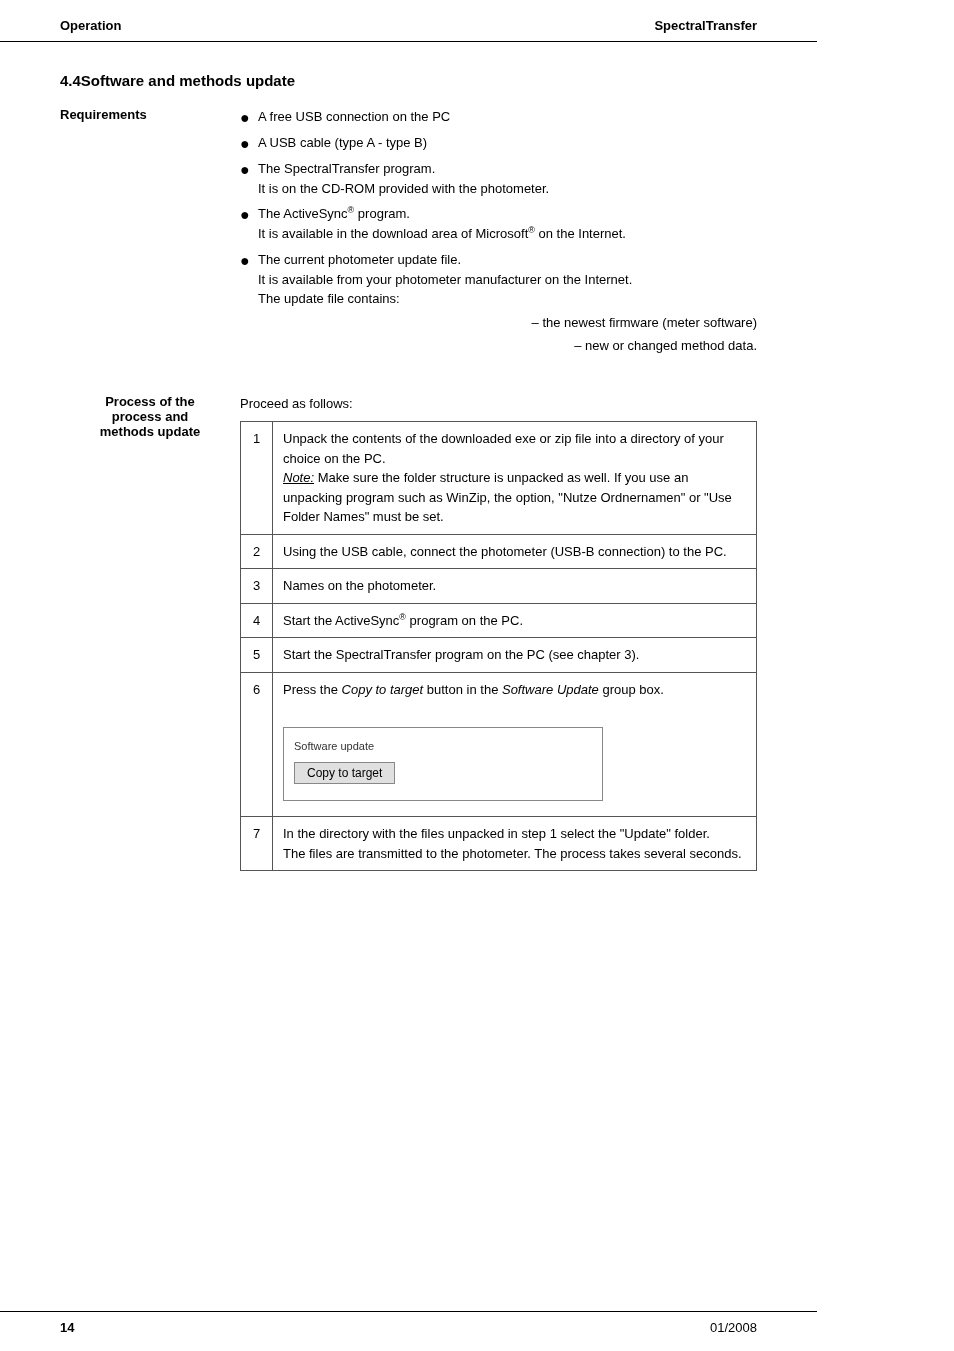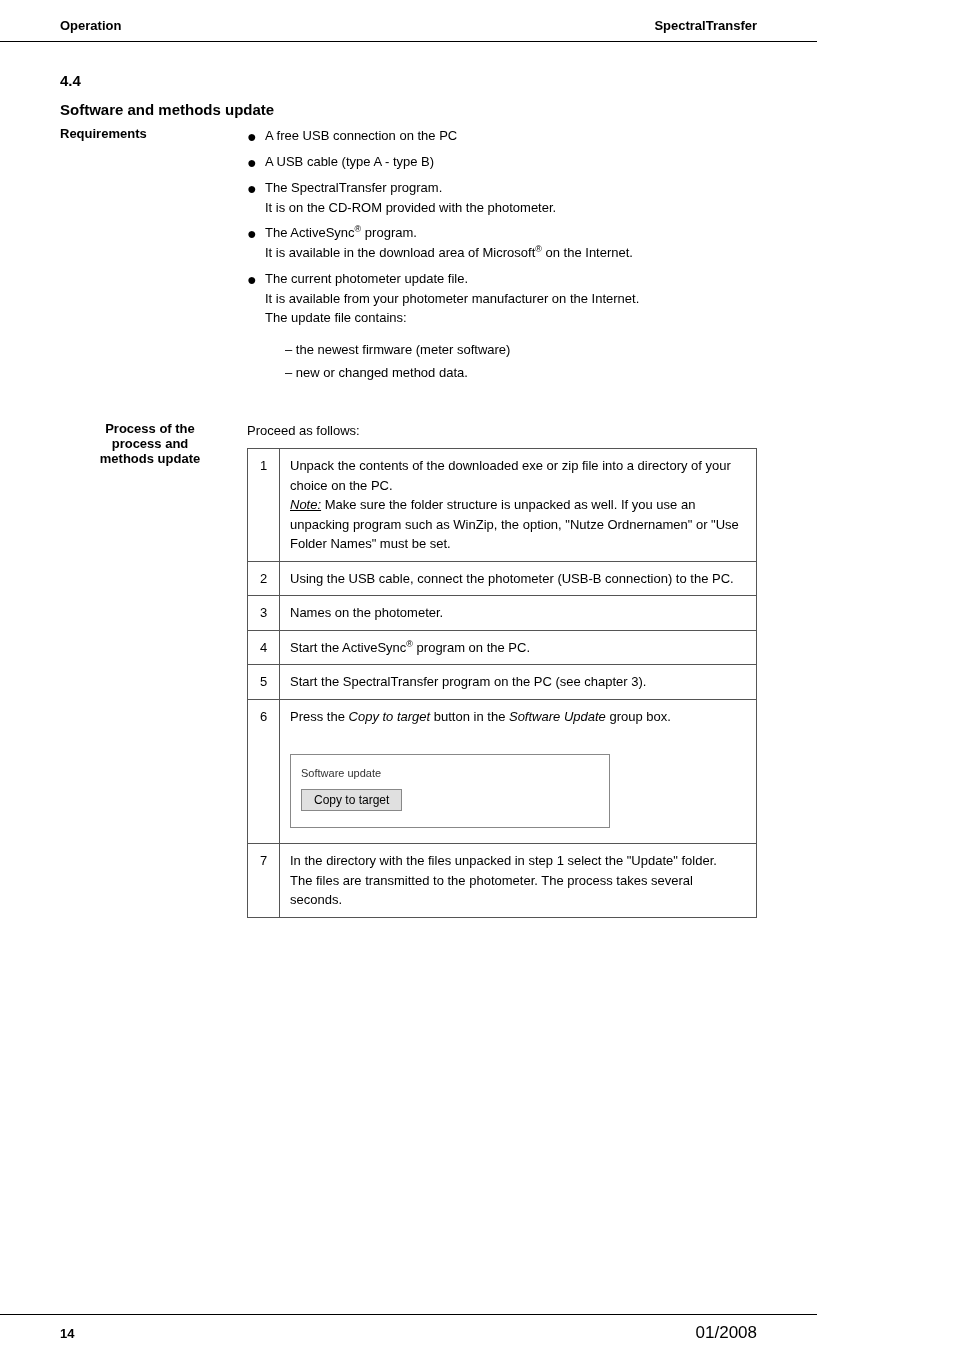--- a/index.html
+++ b/index.html
@@ -34,64 +34,63 @@
       font-size: 13px;
     }
     .header-right {
       font-weight: bold;
       font-size: 13px;
     }
 
     
     .footer {
       position: absolute;
-      bottom: 0;
+      bottom: 8px;
       left: 0;
       right: 0;
       border-top: 1.5px solid #000;
       display: flex;
       justify-content: space-between;
-      align-items: center;
+      align-items: flex-end;
       padding: 8px 60px;
       gap: 20px;
     }
     .footer-page {
       font-size: 13px;
       font-weight: bold;
     }
     .footer-date {
-      font-size: 17px;
+      font-size: 13px;
     }
 
     
     .content {
       padding: 0 60px 80px 60px;
     }
 
     
     .section-heading {
       display: flex;
       align-items: baseline;
-      gap: 12px;
-      margin-bottom: 8px;
-      flex-direction: column;
+      gap: 0;
+      margin-bottom: 18px;
     }
     .section-number {
       font-size: 15px;
       font-weight: bold;
     }
     .section-title {
       font-size: 15px;
       font-weight: bold;
     }
 
     
     .two-col {
       display: flex;
-      gap: 7px;
+      gap: 0;
       margin-bottom: 10px;
     }
     .col-label {
       width: 180px;
       min-width: 180px;
       font-weight: bold;
       font-size: 13px;
       padding-top: 0;
       text-align: left;
     }
@@ -122,21 +121,22 @@
       min-width: 18px;
       font-size: 16px;
       line-height: 1.2;
       margin-top: 1px;
     }
     .bullet-text {
       flex: 1;
     }
     .bullet-sub {
       padding-left: 20px;
-      margin-top: 12px;
+      margin-top: 4px;
+      text-align: right;
     }
     .bullet-sub-item {
       margin-bottom: 4px;
       font-size: 13px;
     }
 
     .intro-text {
       font-size: 13px;
       margin-bottom: 8px;
       line-height: 1.5;

